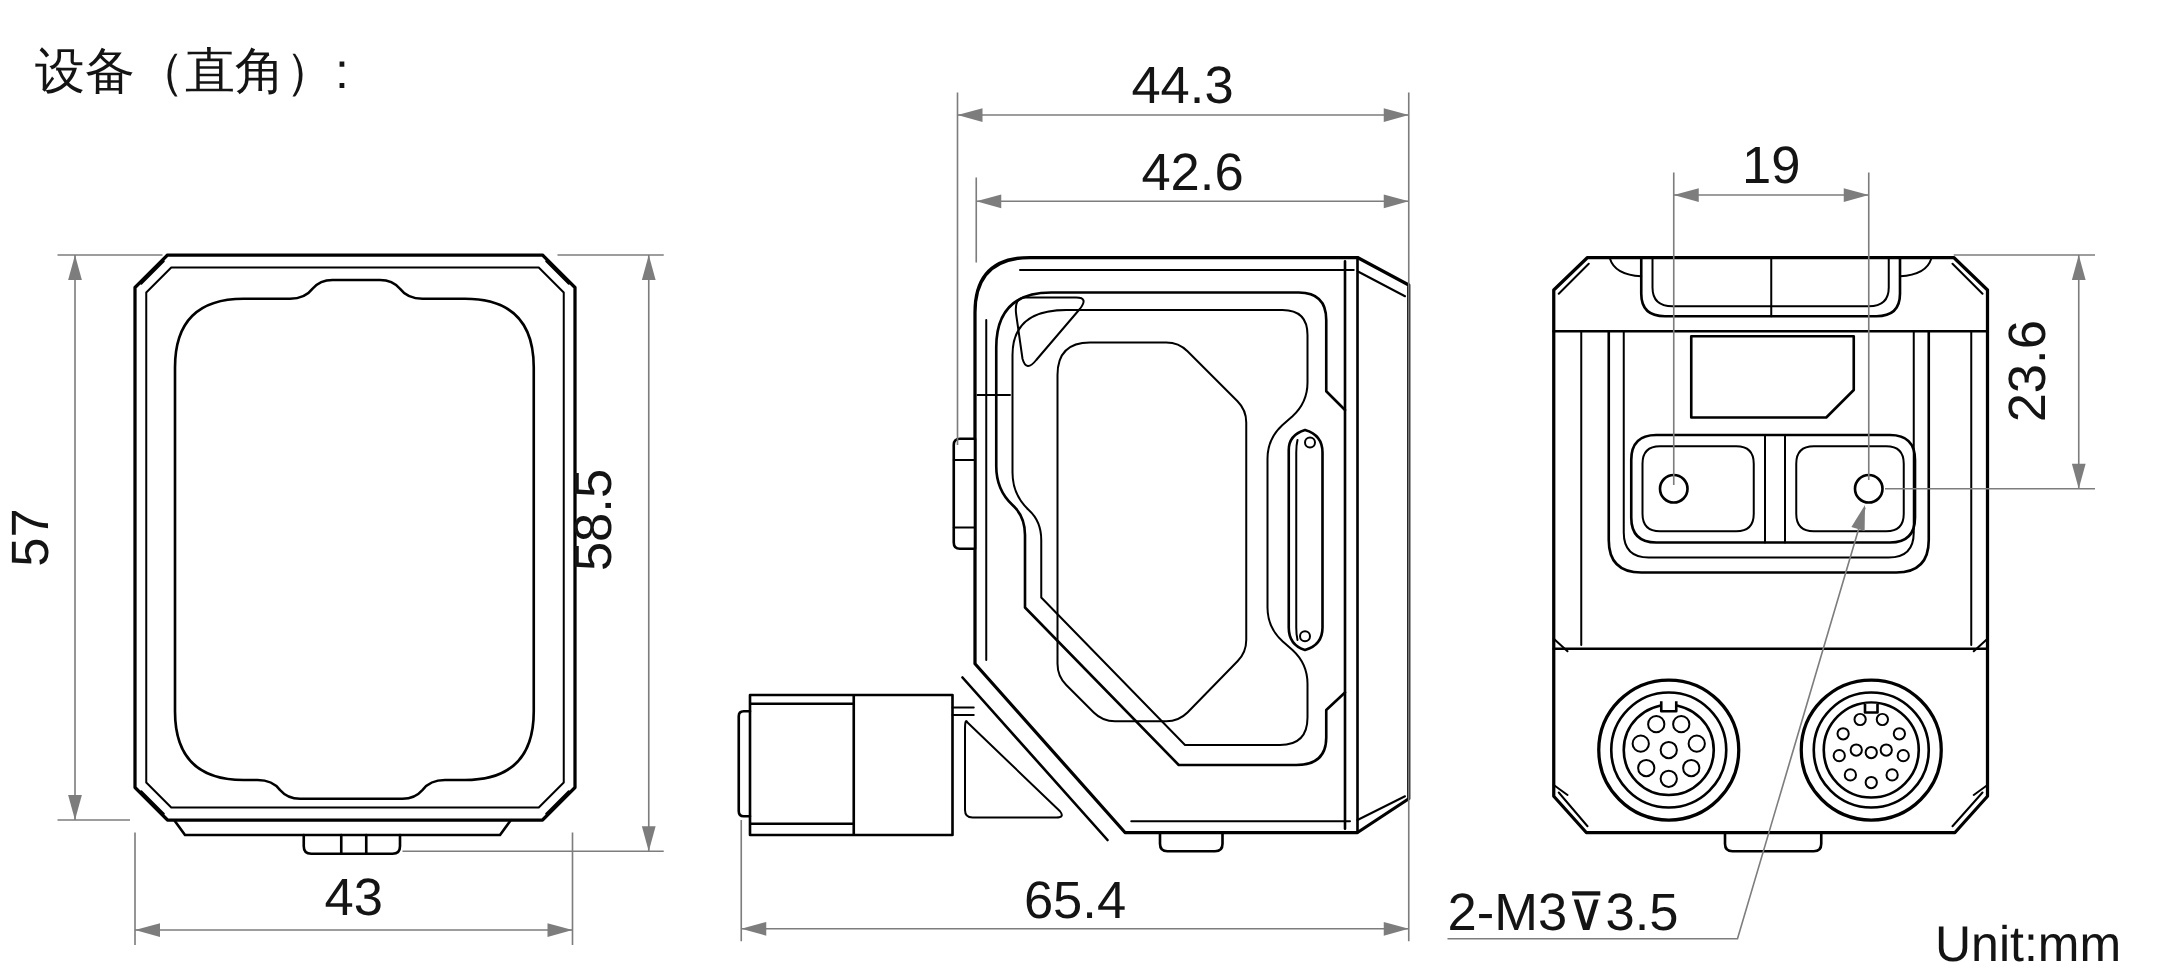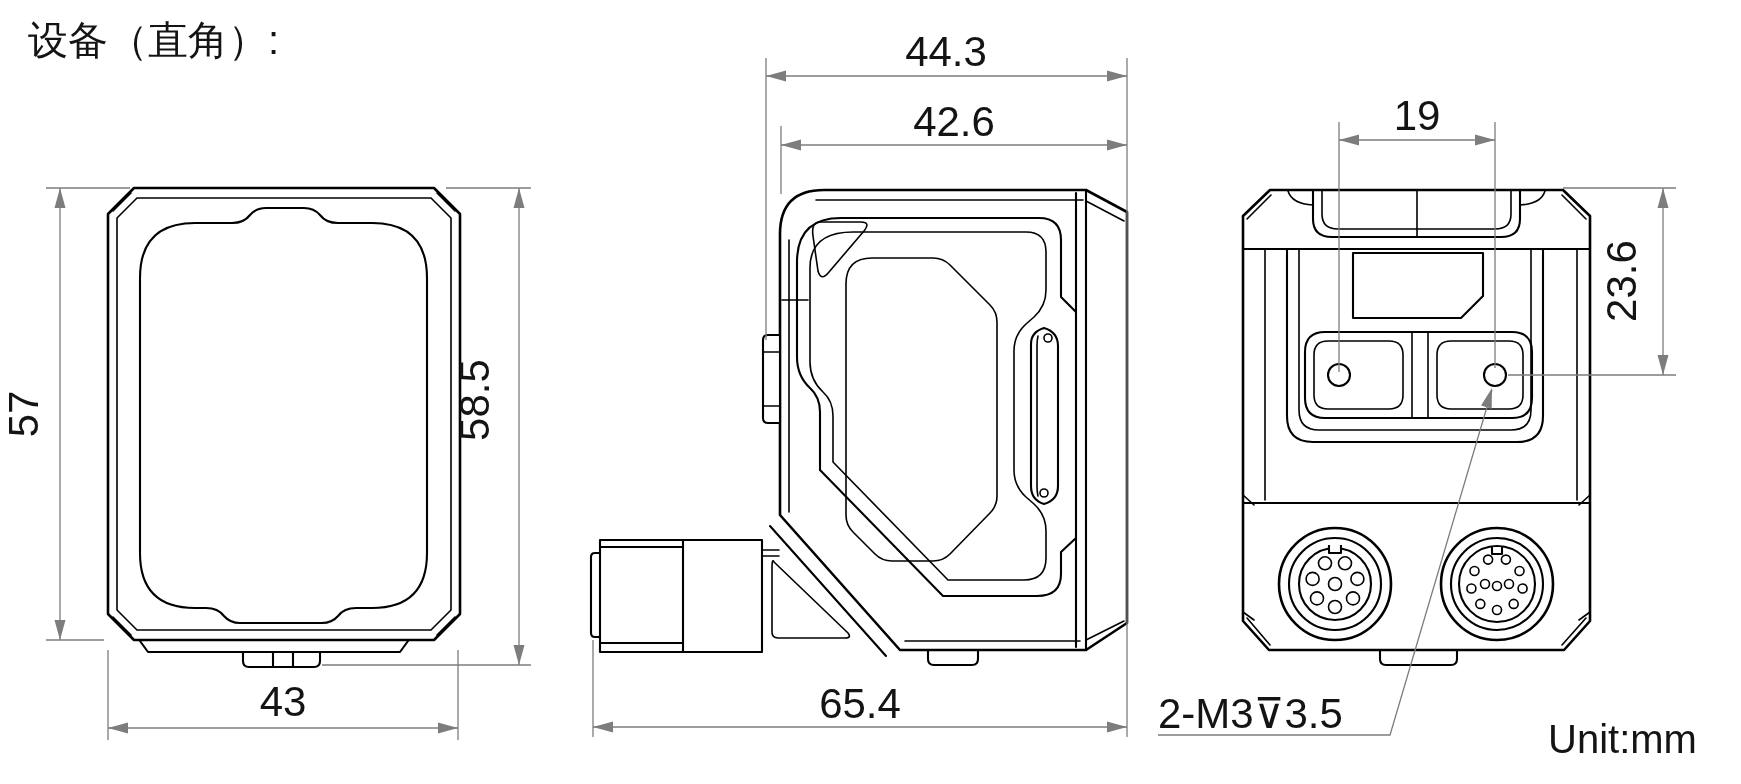--- a/index.html
+++ b/index.html
@@ -1,17 +1,17 @@
 <!DOCTYPE html>
 <html><head>
 <meta charset="utf-8">
 <style>
   html,body{margin:0;padding:0;background:#ffffff;}
   #stage{position:relative;width:1741px;height:768px;background:#ffffff;overflow:hidden;
-         font-family:"Liberation Sans","DejaVu Sans",sans-serif;}
+         font-family:"Liberation Sans","DejaVu Sans",sans-serif;margin-top:16px;}
   svg{display:block}
   .ol{fill:none;stroke:#000;stroke-width:2.6;stroke-linejoin:round;stroke-linecap:round;}
   .ml{fill:none;stroke:#000;stroke-width:2.1;stroke-linejoin:round;stroke-linecap:round;}
   .il{fill:none;stroke:#000;stroke-width:1.6;stroke-linejoin:round;stroke-linecap:round;}
   .wf{fill:#fff;stroke:#000;stroke-width:2.1;stroke-linejoin:round;}
   .dl{fill:none;stroke:#7d7d7d;stroke-width:1.3;}
   .ar{fill:#7d7d7d;stroke:none;}
   .dt{fill:#141414;font-size:42px;font-family:"Liberation Sans","DejaVu Sans",sans-serif;}
   .tt{fill:#141414;font-size:40px;font-family:"Liberation Sans","DejaVu Sans",sans-serif;}
 </style>

